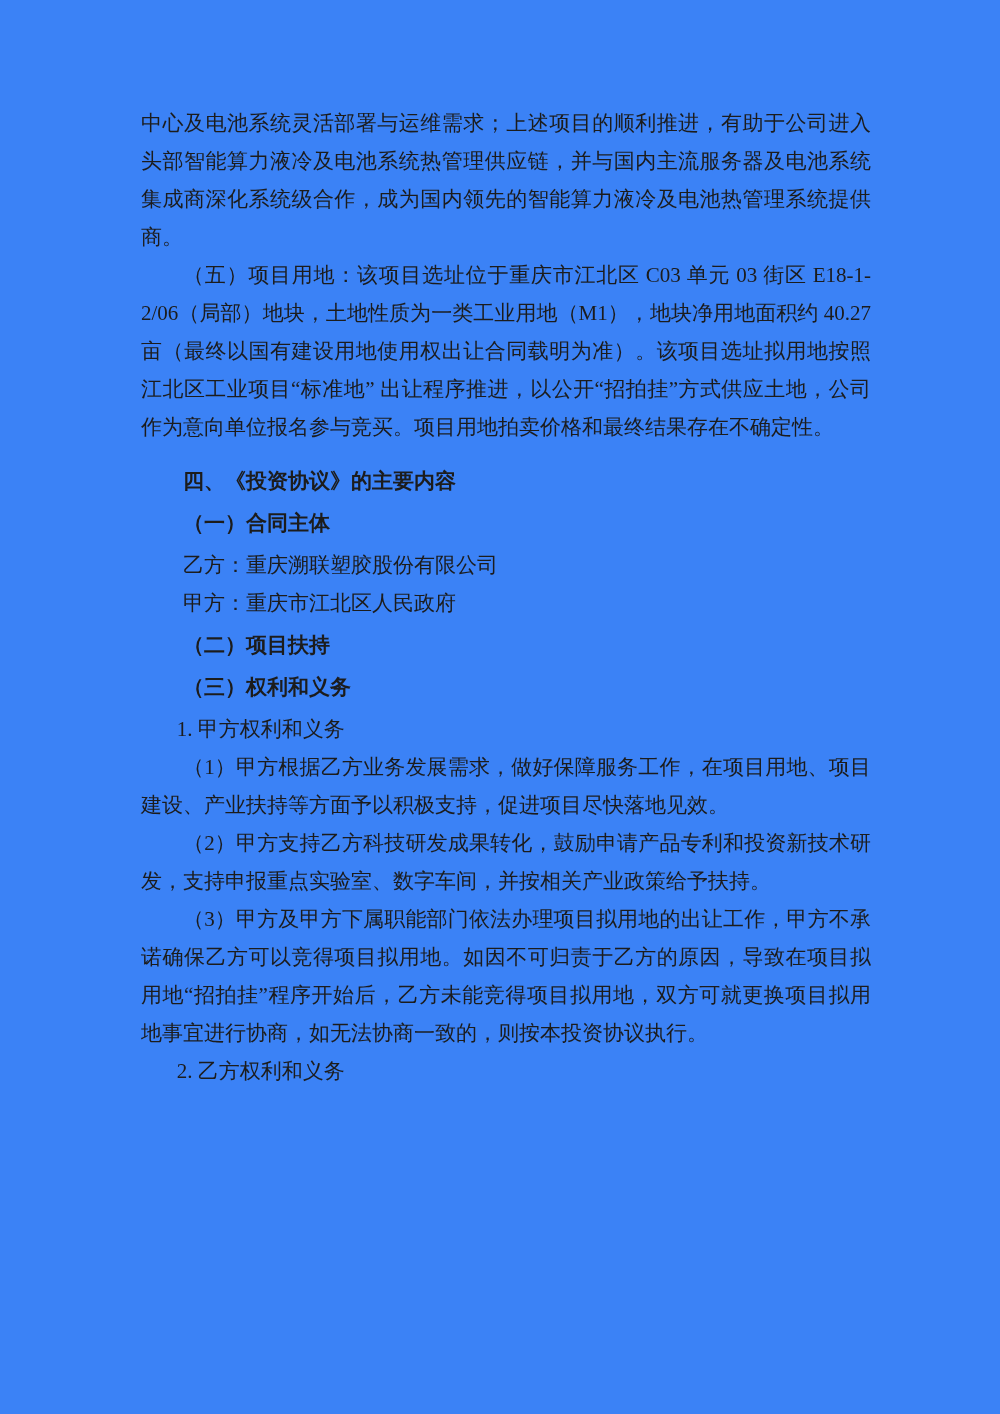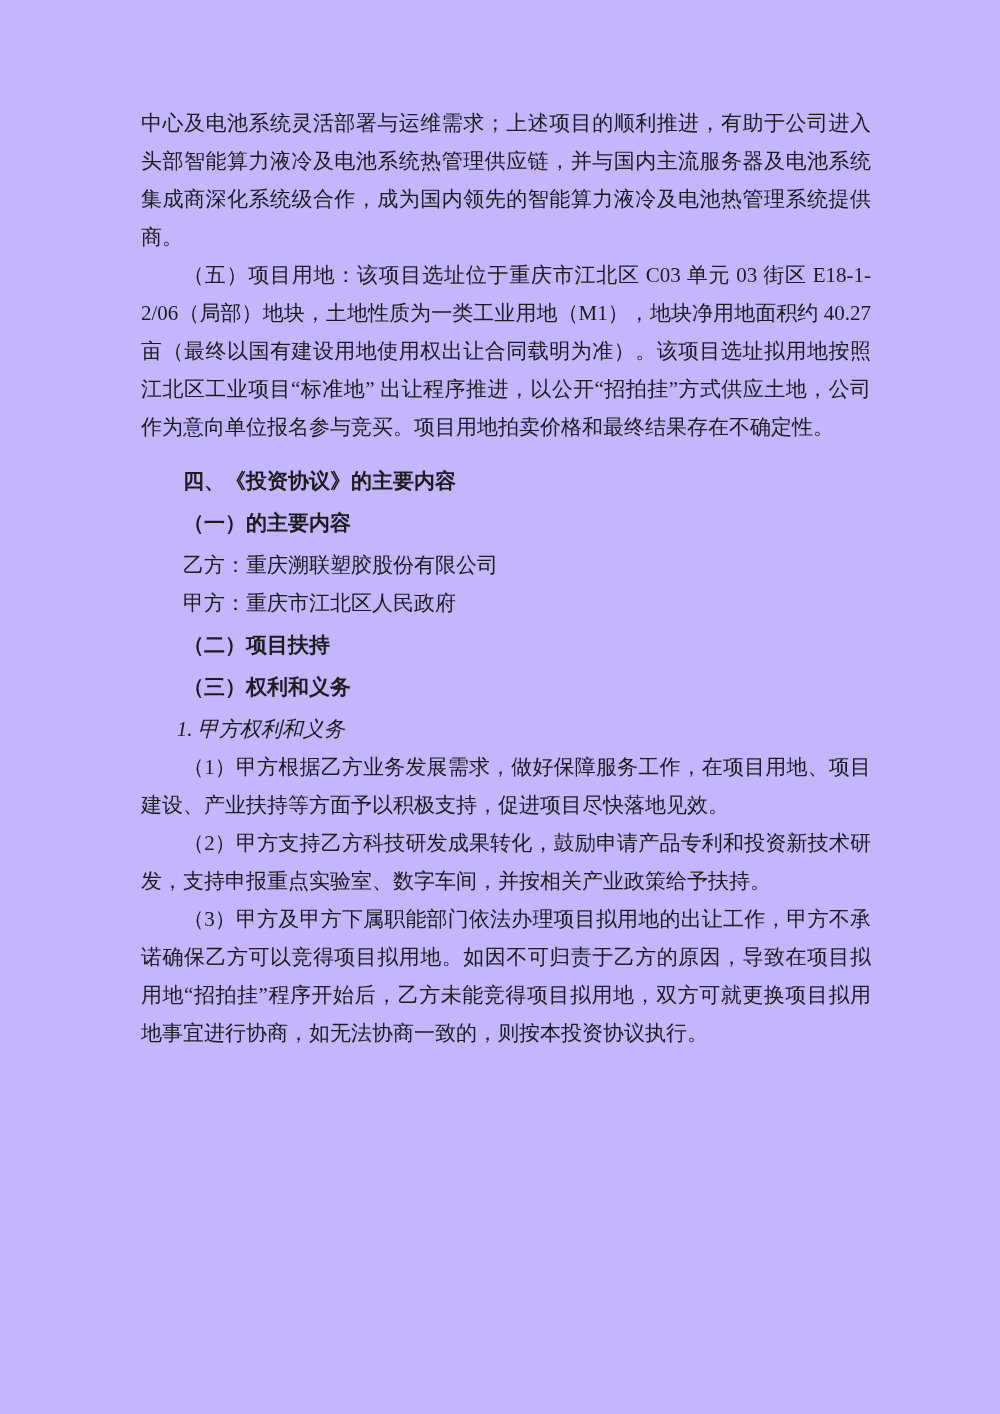--- a/index.html
+++ b/index.html
@@ -12,21 +12,21 @@
     height: 1414px;
     position: relative;
     font-family: "Liberation Serif", "DejaVu Serif", serif;
     color: #1c1c1c;
   }
   .page {
     position: absolute;
     top: 0; left: 0;
     width: 1000px;
     height: 1414px;
-    background: #c4b5fd;
+    background: #3b82f6;
     overflow: hidden;
   }
   .content {
     position: absolute;
     top: 104px;
     left: 141px;
     width: 730px;
   }
   .content p {
     margin: 0;
@@ -47,34 +47,34 @@
   }
   .heading-sub {
     font-family: "Liberation Sans", "DejaVu Sans", sans-serif;
     font-weight: 700;
     text-indent: 2em;
     margin: 4px 0 4px 0 !important;
     text-align: left !important;
   }
   .item {
     text-indent: 1.7em;
-    font-style: italic;
   }
 </style>
 </head>
 <body>
 
 <div class="page">
   <div class="content" id="doc-body">
       <p class="body">中心及电池系统灵活部署与运维需求；上述项目的顺利推进，有助于公司进入头部智能算力液冷及电池系统热管理供应链，并与国内主流服务器及电池系统集成商深化系统级合作，成为国内领先的智能算力液冷及电池热管理系统提供商。</p>
       <p class="body indent">（五）项目用地：该项目选址位于重庆市江北区 C03 单元 03 街区 E18-1-2/06（局部）地块，土地性质为一类工业用地（M1），地块净用地面积约 40.27 亩（最终以国有建设用地使用权出让合同载明为准）。该项目选址拟用地按照江北区工业项目“标准地” 出让程序推进，以公开“招拍挂”方式供应土地，公司作为意向单位报名参与竞买。项目用地拍卖价格和最终结果存在不确定性。</p>
       <p class="heading-main">四、《投资协议》的主要内容</p>
-      <p class="heading-sub">（一）的主要内容</p>
+      <p class="heading-sub">（一）合同主体</p>
       <p class="body indent">乙方：重庆溯联塑胶股份有限公司</p>
       <p class="body indent">甲方：重庆市江北区人民政府</p>
       <p class="heading-sub">（二）项目扶持</p>
       <p class="heading-sub">（三）权利和义务</p>
       <p class="item">1. 甲方权利和义务</p>
       <p class="body indent">（1）甲方根据乙方业务发展需求，做好保障服务工作，在项目用地、项目建设、产业扶持等方面予以积极支持，促进项目尽快落地见效。</p>
       <p class="body indent">（2）甲方支持乙方科技研发成果转化，鼓励申请产品专利和投资新技术研发，支持申报重点实验室、数字车间，并按相关产业政策给予扶持。</p>
       <p class="body indent">（3）甲方及甲方下属职能部门依法办理项目拟用地的出让工作，甲方不承诺确保乙方可以竞得项目拟用地。如因不可归责于乙方的原因，导致在项目拟用地“招拍挂”程序开始后，乙方未能竞得项目拟用地，双方可就更换项目拟用地事宜进行协商，如无法协商一致的，则按本投资协议执行。</p>
+      <p class="item">2. 乙方权利和义务</p>
     </div>
 </div>
 
 </body></html>

